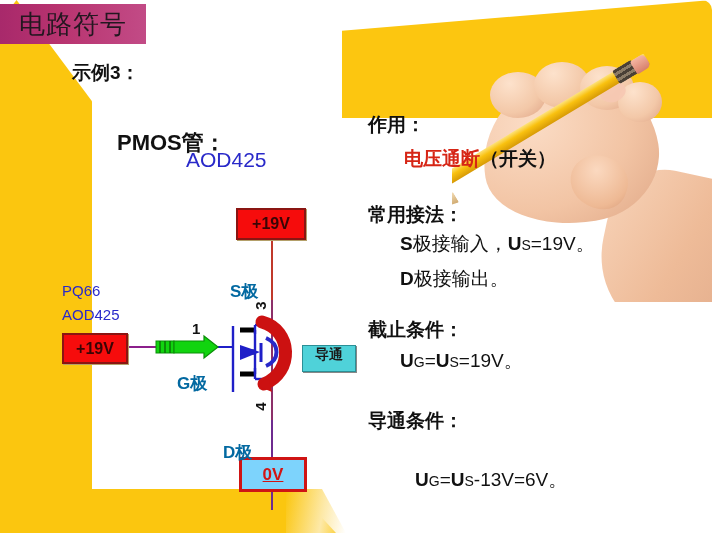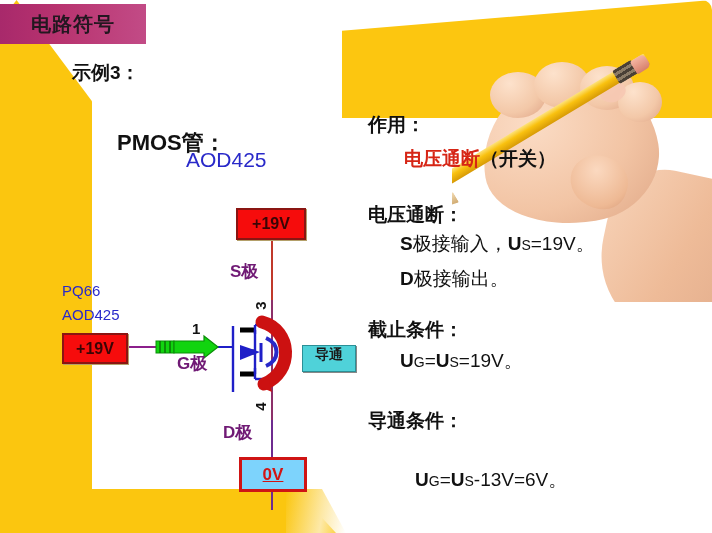--- a/index.html
+++ b/index.html
@@ -90,21 +90,21 @@
     background:linear-gradient(180deg,#f6b6a2,#d67f6b);border-radius:2px 5px 5px 2px;
   }
 
   
   .title-badge{
     position:absolute;left:0px;top:4px;width:146px;height:40px;
     background:linear-gradient(90deg,#a8296b 0%,#b8336f 40%,#c24b86 100%);
     display:flex;align-items:center;justify-content:center;
   }
   .title-badge span{
-    color:#231720;font-size:20px;font-weight:700;letter-spacing:1px;
+    color:#231720;font-size:26px;font-weight:400;letter-spacing:1px;
     font-family:"DejaVu Serif","Liberation Serif",serif;
   }
 
   
   .example-label{
     position:absolute;left:72px;top:60px;font-size:19px;font-weight:bold;color:#111;
   }
   .pmos-title{
     position:absolute;left:117px;top:116px;font-size:22px;font-weight:bold;color:#111;margin-top:12px;
   }
@@ -125,21 +125,21 @@
     position:absolute;background:#f60c0c;border:2px solid #8a1512;
     display:flex;align-items:center;justify-content:center;
     color:#3a0505;font-weight:bold;font-size:16px;
     box-shadow:1px 1px 0 #b4a06a;
   }
   .box-white{
     position:absolute;background:#7dd3fc;border:3px solid #cf1414;
     display:flex;align-items:center;justify-content:center;
     color:#d11414;font-weight:bold;font-size:17px;text-decoration:underline;
   }
-  .lbl-red{position:absolute;color:#701a75;font-weight:bold;font-size:17px;}
+  .lbl-red{position:absolute;color:#0369a1;font-weight:bold;font-size:17px;margin-top:20px;}
   .pin-num{position:absolute;color:#111;font-size:15px;font-weight:bold;
            transform:rotate(-90deg);transform-origin:center;}
   .pin-num-1{position:absolute;color:#111;font-size:15px;font-weight:bold;}
   .badge-on{
     position:absolute;background:#4fd2d9;border:1px solid #2b8f96;
     display:flex;align-items:flex-start;justify-content:center;
     color:#1a1a1a;font-weight:bold;font-size:14px;
     box-shadow:1px 1px 0 #888;
   }
   .blue-label{position:absolute;color:#2929c9;font-size:15px;line-height:24px;}
@@ -259,21 +259,21 @@
 
   <div class="badge-on" style="left:302px;top:345px;width:52px;height:25px;">
     <span>导通</span>
   </div>
 
   <div class="rt rt-head" style="left:368px;top:112px;">作用：</div>
   <div class="rt rt-body" style="left:404px;top:146px;">
     <span class="red-em">电压通断</span><span class="bold">（开关）</span>
   </div>
 
-  <div class="rt rt-head" style="left:368px;top:202px;">电压通断：</div>
+  <div class="rt rt-head" style="left:368px;top:202px;">常用接法：</div>
   <div class="rt rt-body" style="left:400px;top:231px;">
     <span class="bold">S</span><span>极接输入，</span><span class="bold">U</span><span class="sub">S</span><span>=19V。</span>
   </div>
   <div class="rt rt-body" style="left:400px;top:258px;margin-top:8px;">
     <span class="bold">D</span><span>极接输出。</span>
   </div>
 
   <div class="rt rt-head" style="left:368px;top:317px;">截止条件：</div>
   <div class="rt rt-body" style="left:400px;top:348px;">
     <span class="bold">U</span><span class="sub">G</span><span>=</span><span class="bold">U</span><span class="sub">S</span><span>=19V。</span>

